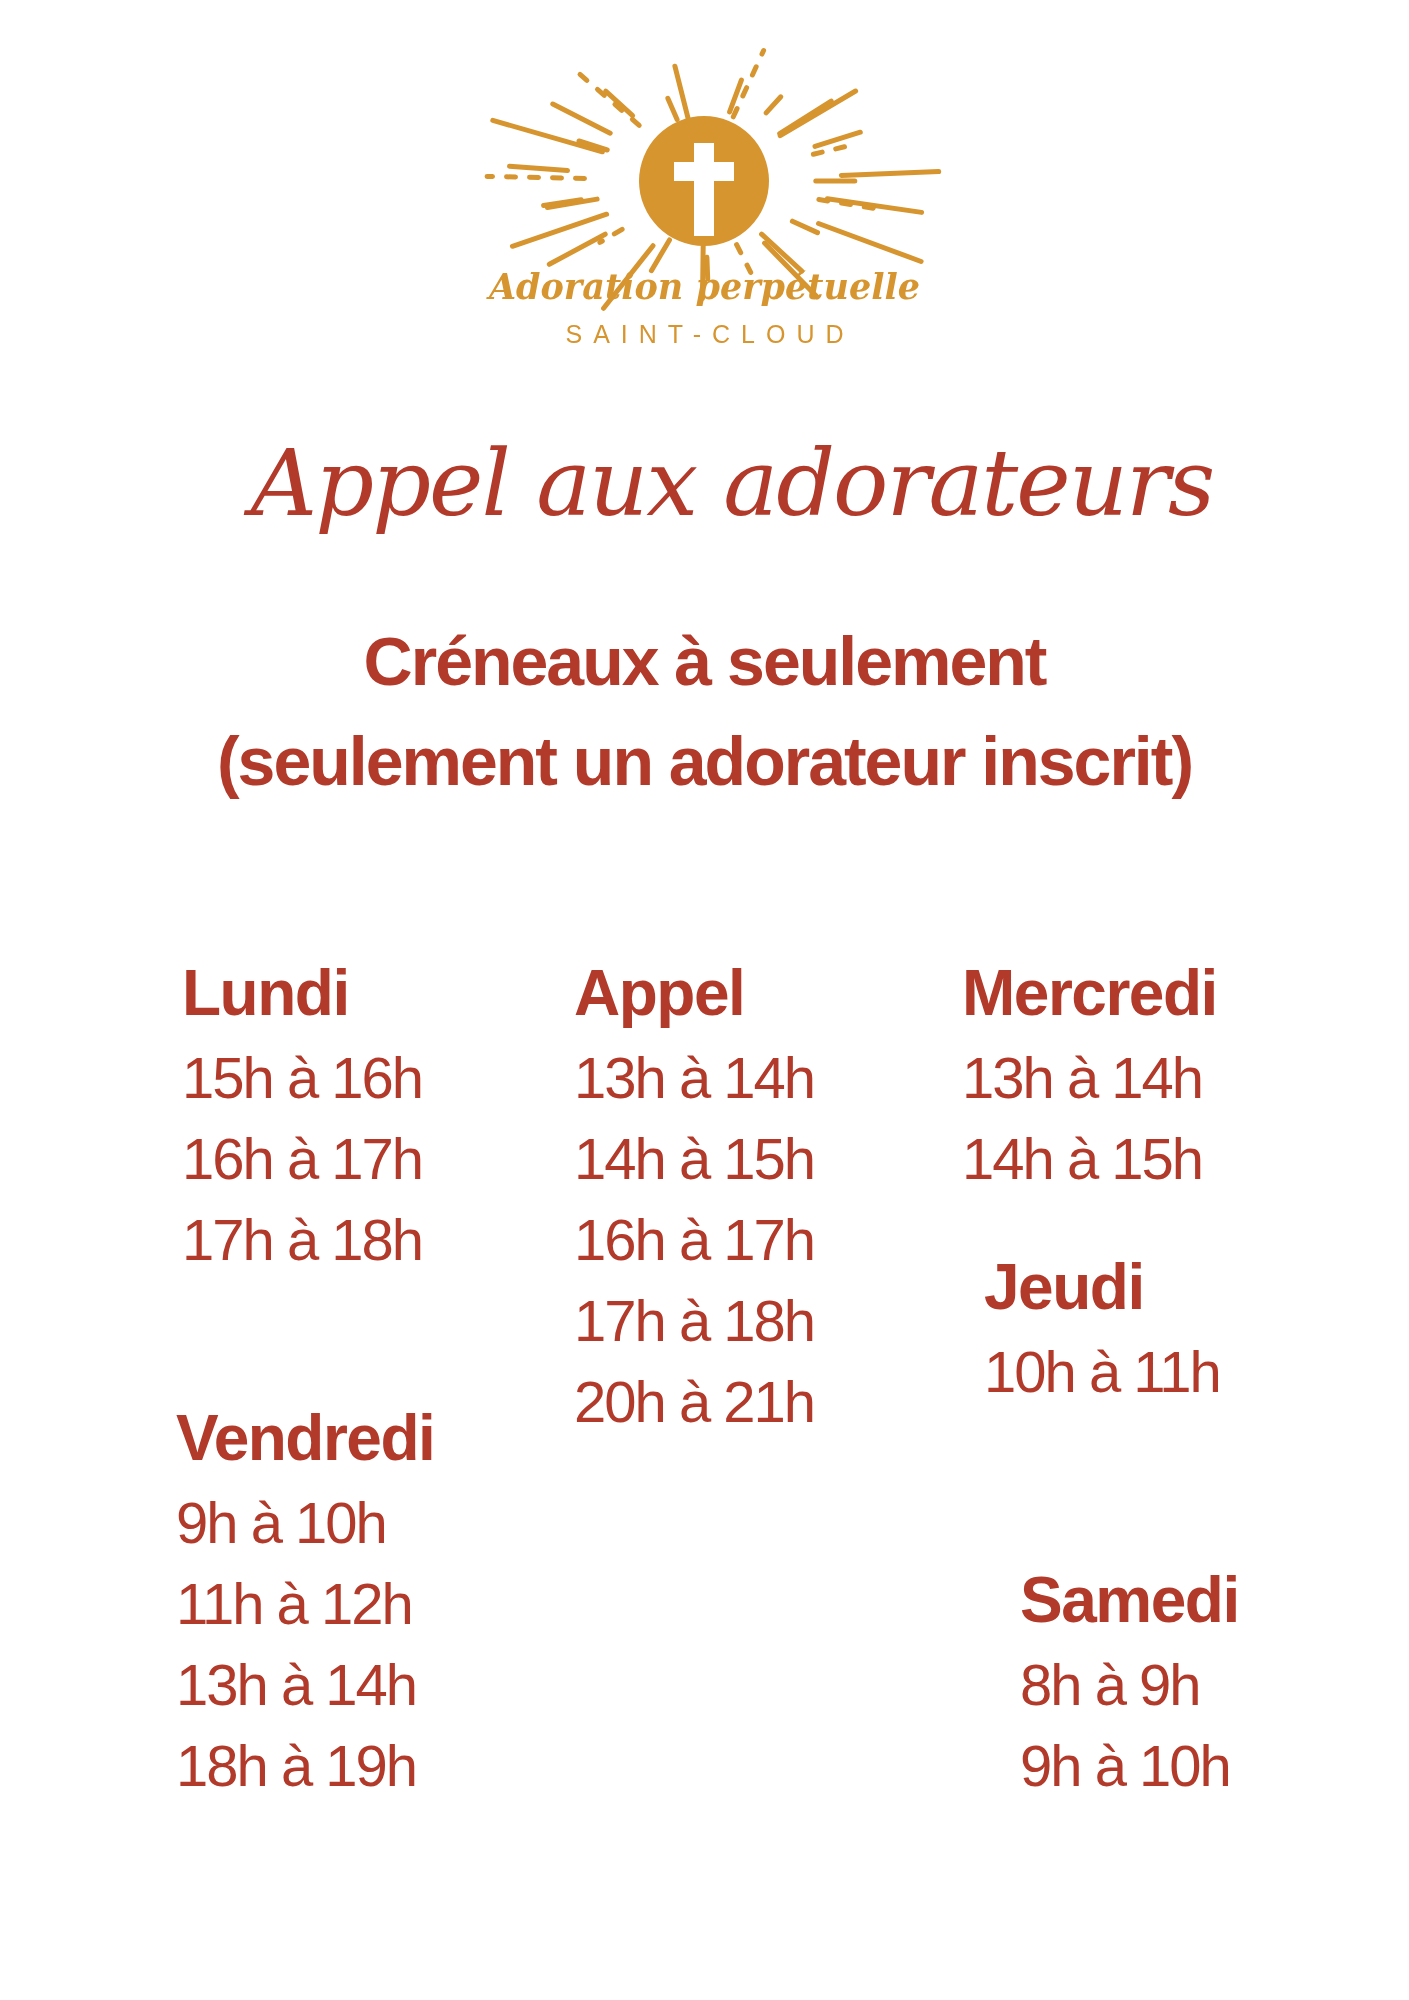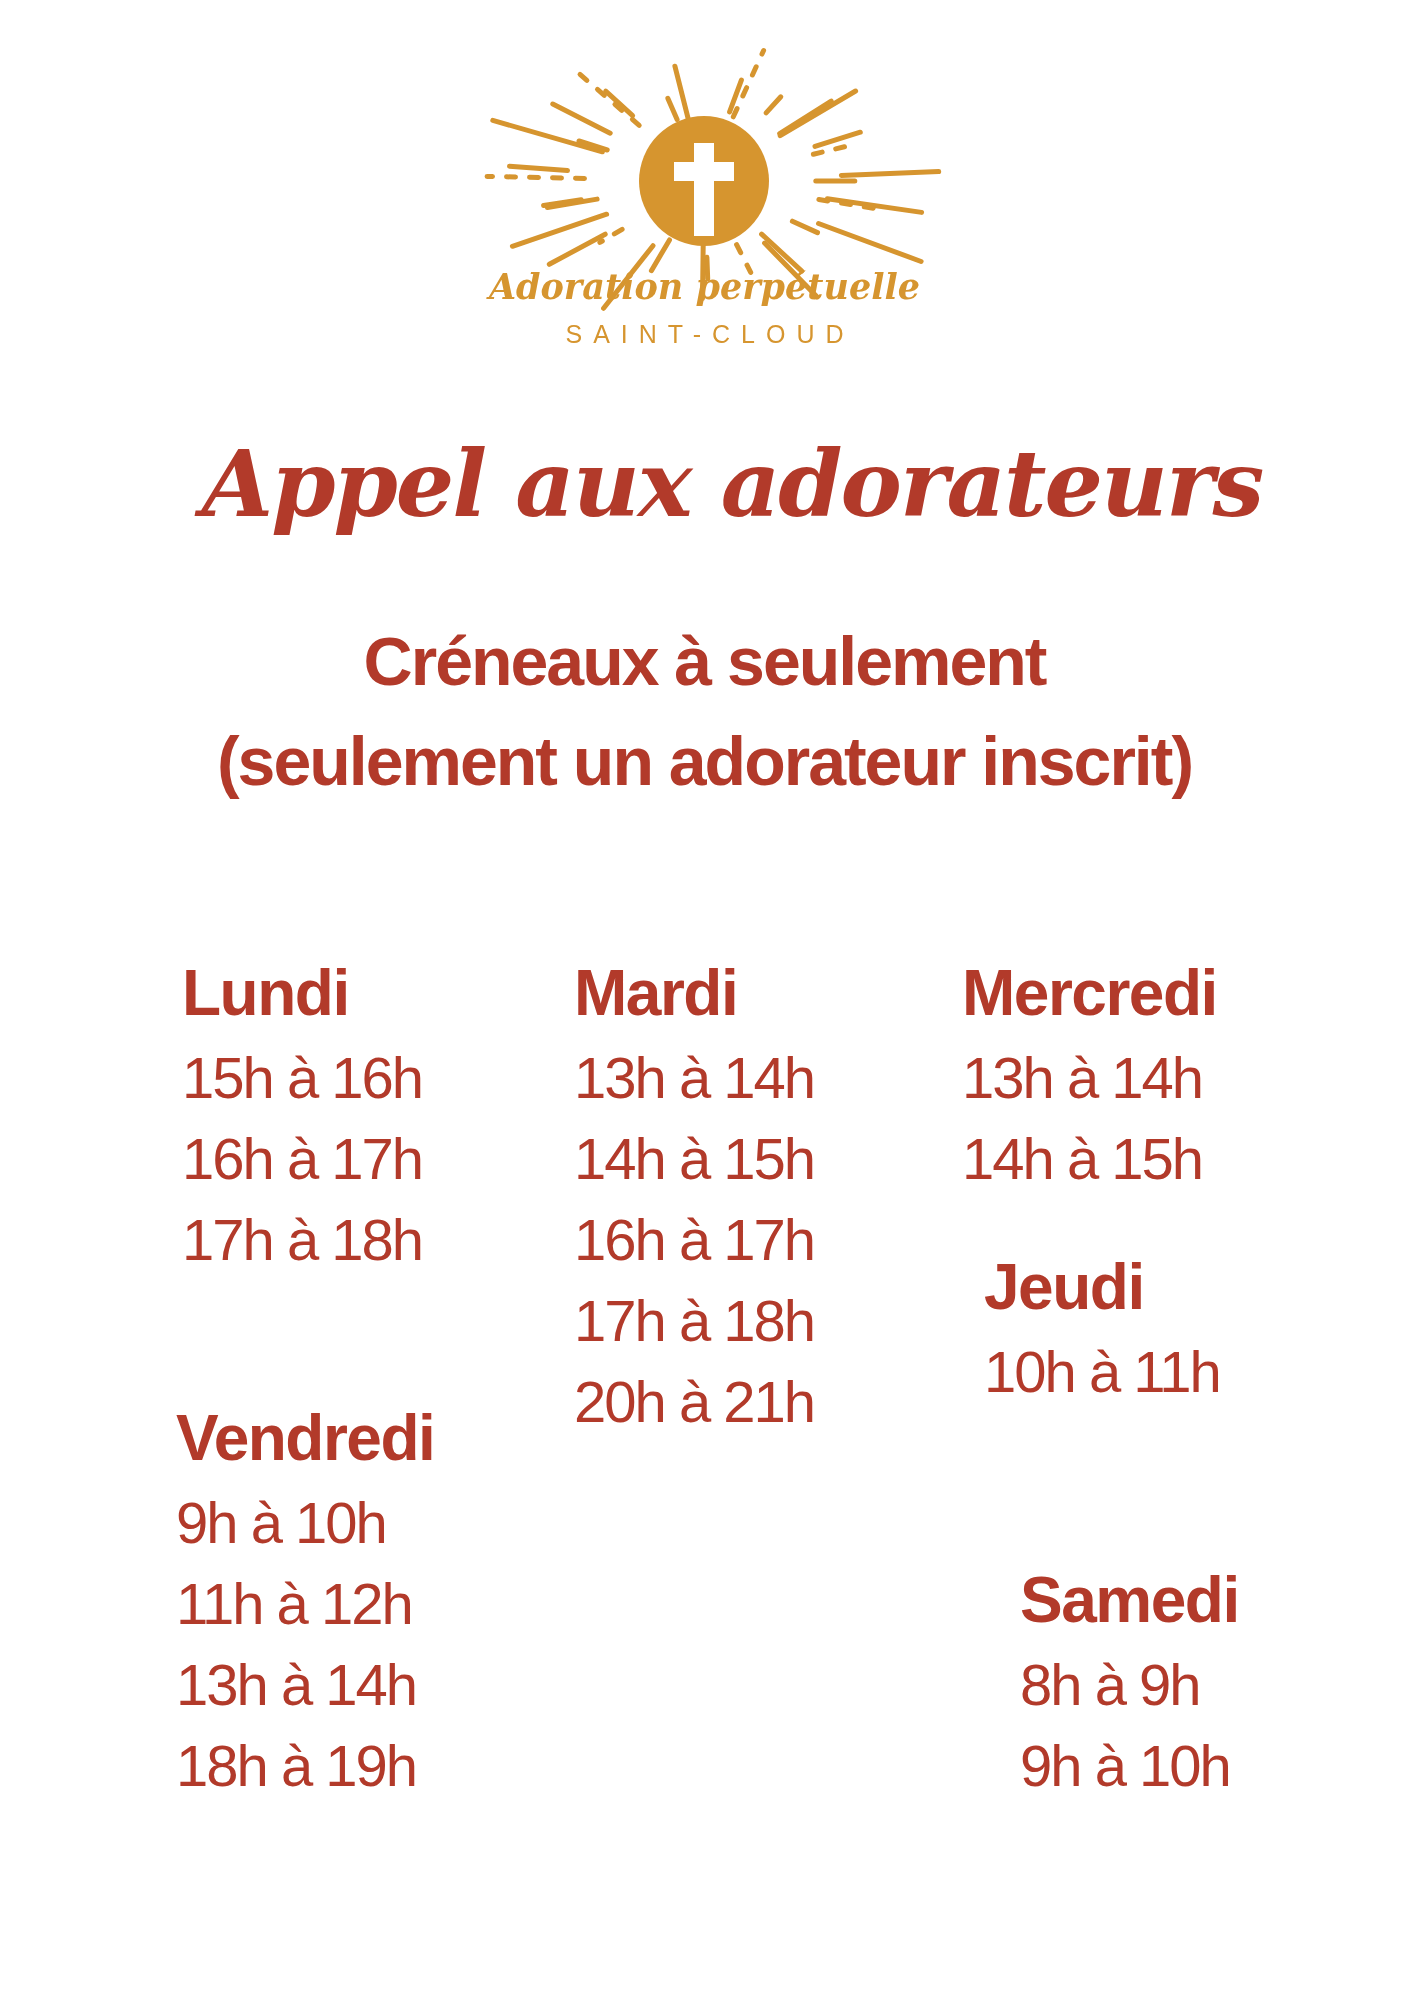--- a/index.html
+++ b/index.html
@@ -47,21 +47,21 @@
     text-indent:11px; 
   }
   
   .main-title{
     position:absolute;
     left:15px; right:0;
     top:430px;
     text-align:center;
     font-family:"DejaVu Serif", serif;
     font-style:italic;
-    font-weight:bold;
+    font-weight:normal;
     font-size:92px;
     letter-spacing:-2px;
     color:var(--red);
     padding-left:40px;
   }
   .subtitle{
     position:absolute;
     left:0; right:0;
     text-align:center;
     font-weight:bold;
@@ -168,21 +168,21 @@
     <div class="day-name">Vendredi</div>
     <div class="slots">
       <div class="slot">9h à 10h</div>
       <div class="slot">11h à 12h</div>
       <div class="slot">13h à 14h</div>
       <div class="slot">18h à 19h</div>
     </div>
   </div>
 
   <div class="day-block pos-mardi">
-    <div class="day-name">Mardi</div>
+    <div class="day-name">Appel</div>
     <div class="slots">
       <div class="slot">13h à 14h</div>
       <div class="slot">14h à 15h</div>
       <div class="slot">16h à 17h</div>
       <div class="slot">17h à 18h</div>
       <div class="slot">20h à 21h</div>
     </div>
   </div>
 
   <div class="day-block pos-mercredi">

